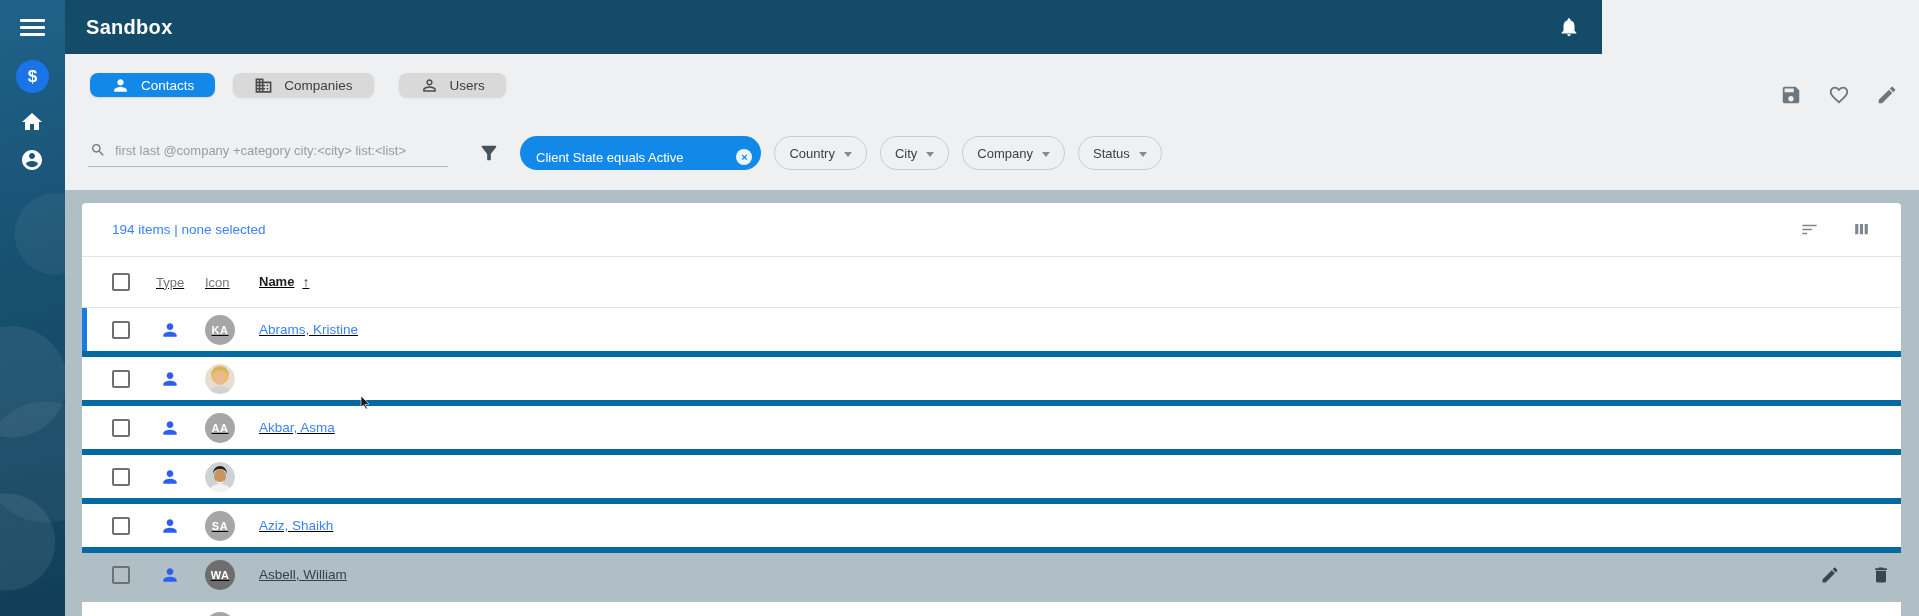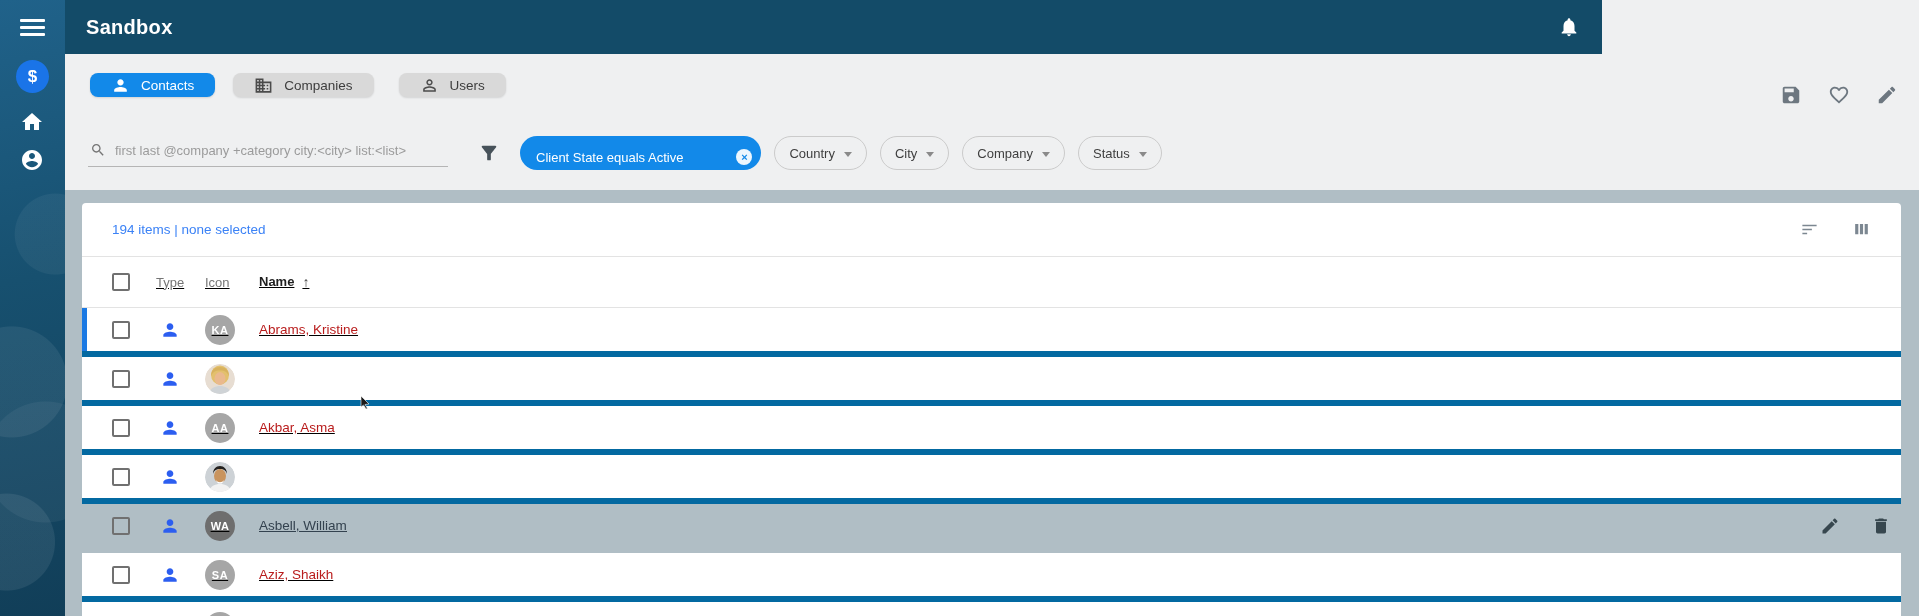--- a/index.html
+++ b/index.html
@@ -93,21 +93,21 @@
   .type-person { width:20px; height:20px; margin-left:4px; }
   .type-person svg { width:20px; height:20px; fill:var(--type-blue,#2c5ef0); }
 
   .avatar { width:30px; height:30px; border-radius:50%; background:#a6a6a6; color:#fff;
             font-size:11px; font-weight:bold; letter-spacing:.5px;
             display:flex; align-items:center; justify-content:center; flex:none; }
   .avatar.photo { background:transparent; overflow:hidden; }
   .avatar.photo svg { width:30px; height:30px; }
   .row-selected .avatar { background:#6e6e6e; }
 
-  .name-link { font-size:13.5px; color:#b91c1c; text-decoration:none; cursor:pointer; }
+  .name-link { font-size:13.5px; color:#3b82f6; text-decoration:none; cursor:pointer; }
   .row-selected { background:var(--frame,#b0bec5); border-bottom-color:var(--frame,#b0bec5); }
   .row-selected .name-link { text-decoration:underline; color:#33424f; }
 
   .focus-bar { position:absolute; left:0; top:0; bottom:0; width:5px;
                background:var(--focus-bar,#1b79e3); }
 
   .row-actions { margin-left:auto; display:flex; gap:31px; padding-right:10px; }
   .row-actions .icon-btn { width:20px; height:20px; cursor:pointer; }
   .row-actions svg { width:20px; height:20px; fill:#37474f; }
 
@@ -326,20 +326,35 @@
                 <circle cx="15" cy="15" r="15" fill="#cdd2d6"></circle>
                 <ellipse cx="15" cy="14" rx="6" ry="7" fill="#c9945e"></ellipse>
                 <path d="M8 12c0-5 3-8 7-8s7 3 7 8c-1-3.5-3-5-7-5s-6 1.5-7 5z" fill="#23211f"></path>
                 <path d="M4 30c1-6 6-8 11-8s10 2 11 8z" fill="#f2f2f2"></path>
                 <path d="M11 18c1 1.5 2.5 2.2 4 2.2s3-.7 4-2.2c-.5 2.5-2 3.6-4 3.6s-3.5-1.1-4-3.6z" fill="#fff"></path>
               </svg>
           </span>
         </div>
       </div>
 
+      <div class="row">
+        <span class="cbx"></span>
+        <div class="cell-type">
+            <span class="type-person"><svg viewBox="0 0 24 24">
+                <path d="M12 12c2.21 0 4-1.79 4-4s-1.79-4-4-4-4 1.79-4 4 1.79 4 4 4zm0 2c-2.67 0-8 1.34-8 4v2h16v-2c0-2.66-5.33-4-8-4z"></path>
+              </svg></span>
+          </div>
+        <div class="cell-icon">
+            <span class="avatar">SA</span>
+          </div>
+        <div class="cell-name">
+            <a class="name-link">Aziz, Shaikh</a>
+          </div>
+      </div>
+
       <div class="row row-selected">
         <span class="cbx"></span>
         <div class="cell-type">
             <span class="type-person"><svg viewBox="0 0 24 24">
                 <path d="M12 12c2.21 0 4-1.79 4-4s-1.79-4-4-4-4 1.79-4 4 1.79 4 4 4zm0 2c-2.67 0-8 1.34-8 4v2h16v-2c0-2.66-5.33-4-8-4z"></path>
               </svg></span>
           </div>
         <div class="cell-icon">
             <span class="avatar">WA</span>
           </div>
@@ -353,35 +368,20 @@
               </svg>
           </div>
           <div class="icon-btn">
             <svg viewBox="0 0 24 24">
                 <path d="M6 19c0 1.1.9 2 2 2h8c1.1 0 2-.9 2-2V7H6v12zM19 4h-3.5l-1-1h-5l-1 1H5v2h14V4z"></path>
               </svg>
           </div>
         </div>
       </div>
 
-      <div class="row">
-        <span class="cbx"></span>
-        <div class="cell-type">
-            <span class="type-person"><svg viewBox="0 0 24 24">
-                <path d="M12 12c2.21 0 4-1.79 4-4s-1.79-4-4-4-4 1.79-4 4 1.79 4 4 4zm0 2c-2.67 0-8 1.34-8 4v2h16v-2c0-2.66-5.33-4-8-4z"></path>
-              </svg></span>
-          </div>
-        <div class="cell-icon">
-            <span class="avatar">SA</span>
-          </div>
-        <div class="cell-name">
-            <a class="name-link">Aziz, Shaikh</a>
-          </div>
-      </div>
-
       <div class="row row-partial">
         <span class="stub-avatar"></span>
       </div>
 
     </div>
   </div>
 
 </main>
 
 </body></html>

